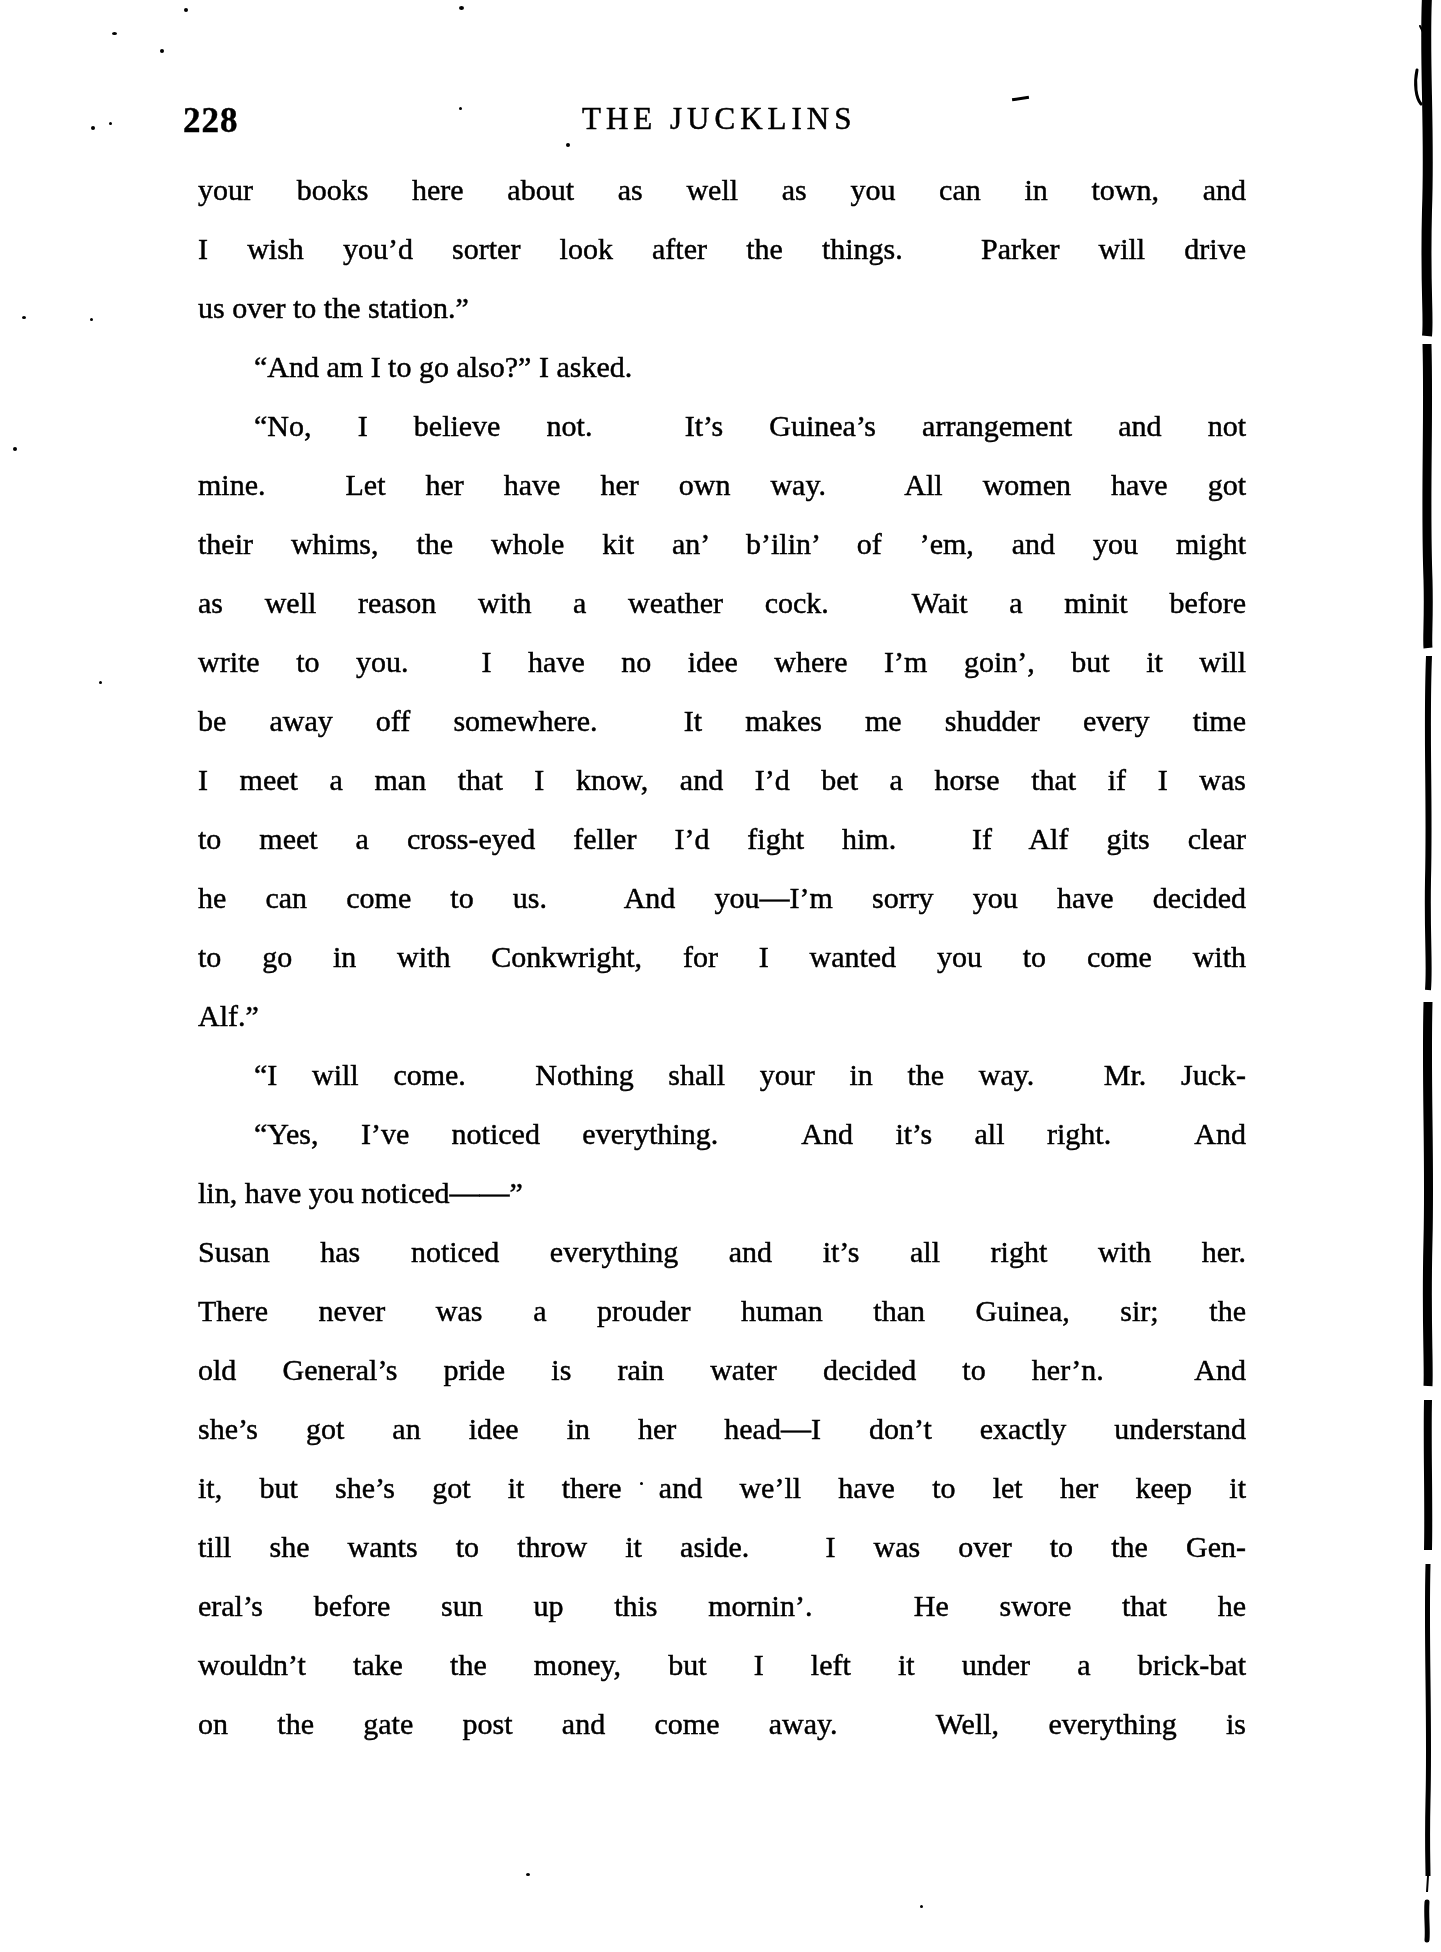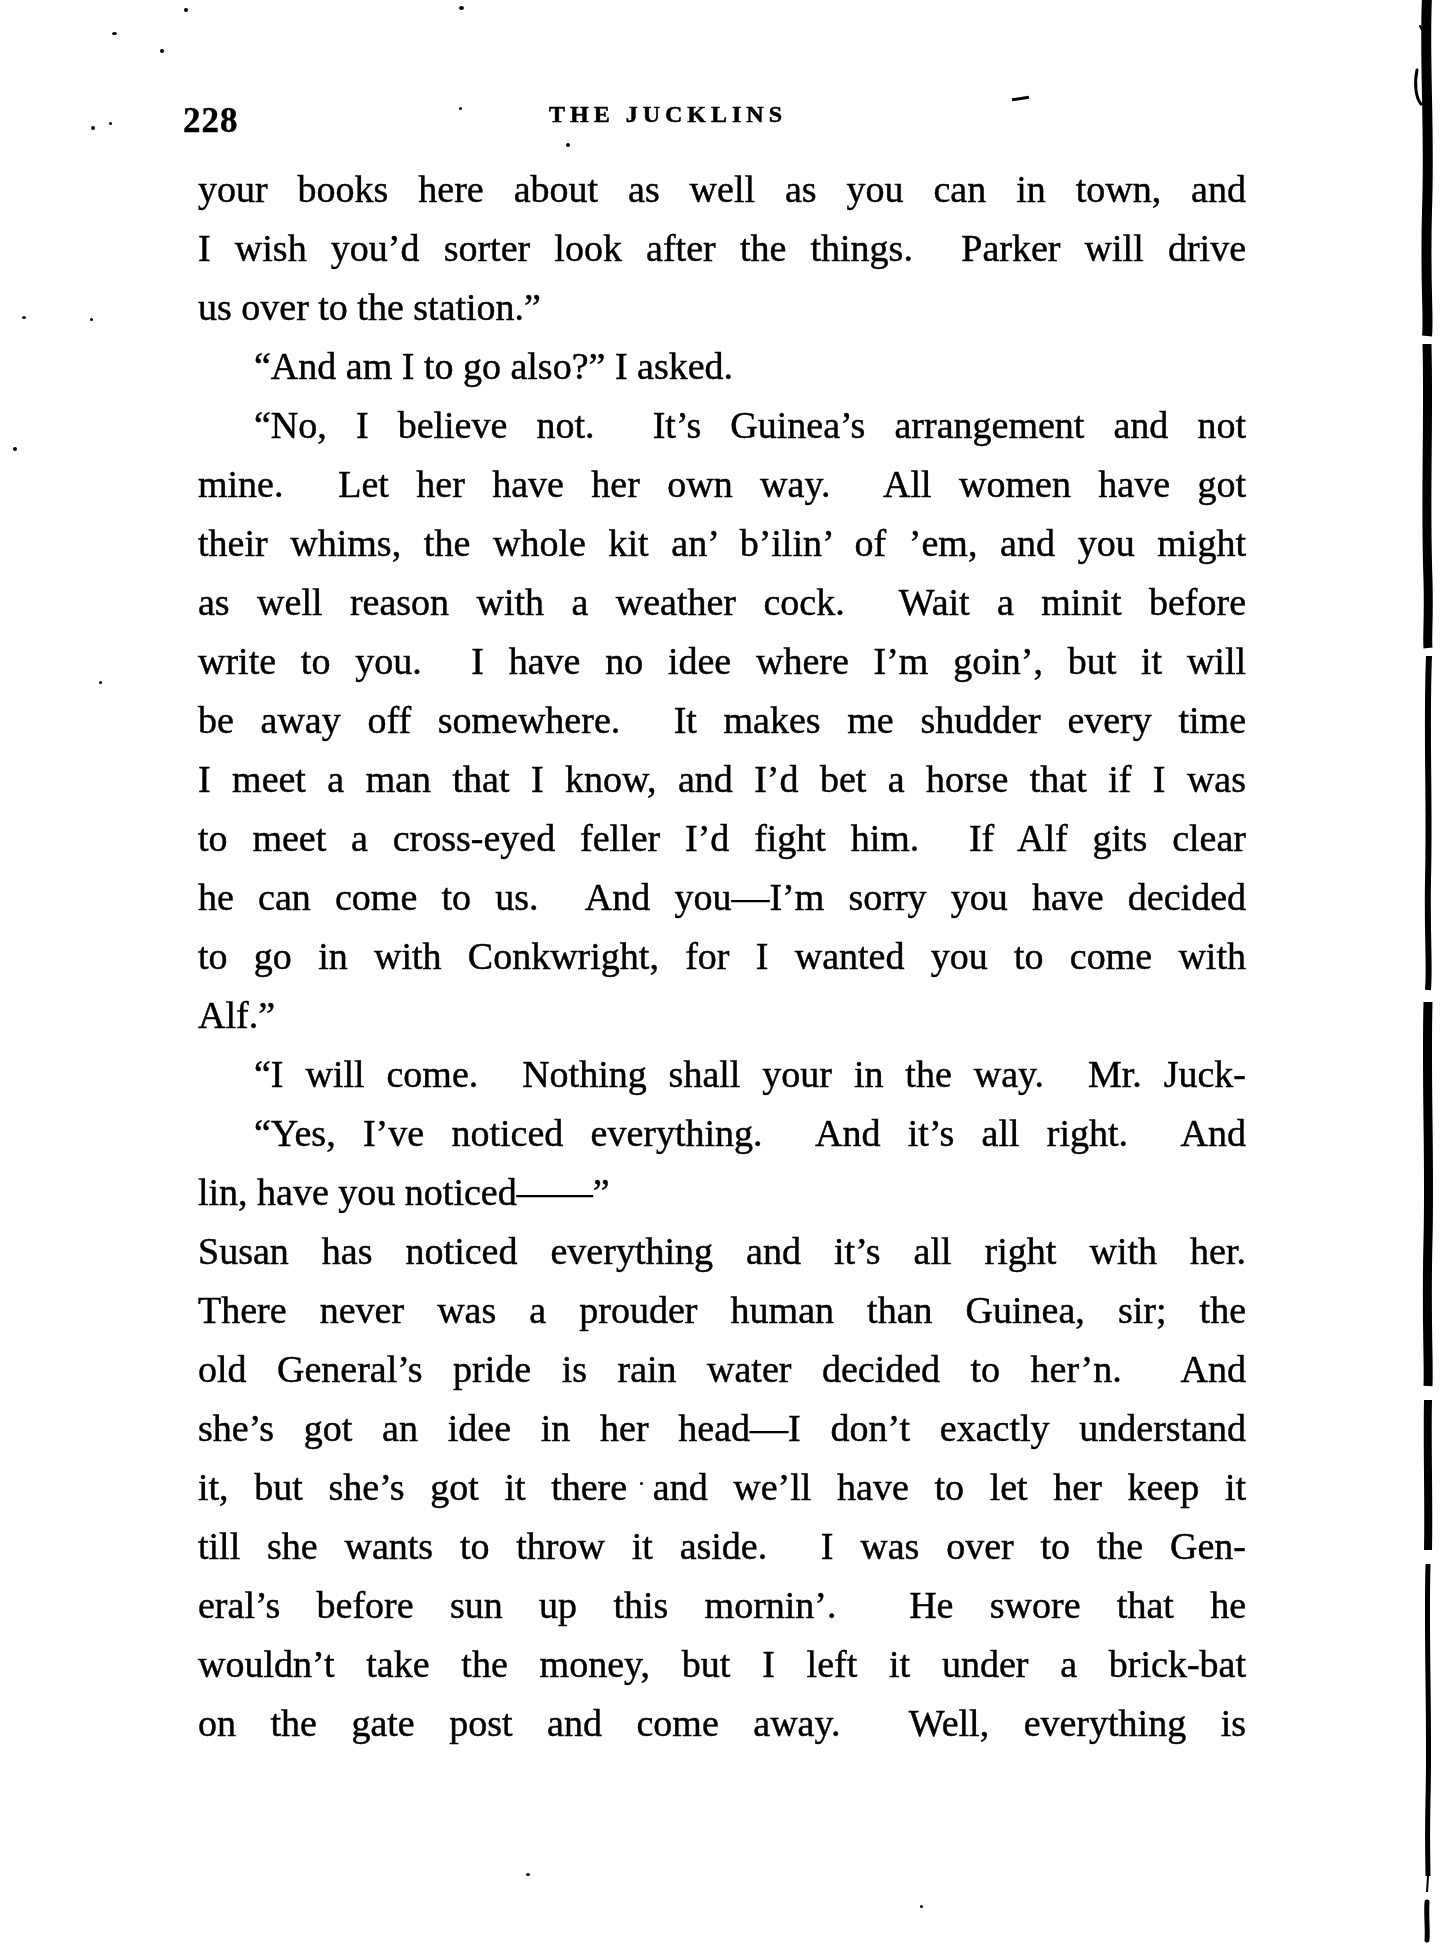--- a/index.html
+++ b/index.html
@@ -16,24 +16,24 @@
     position: absolute;
     left: 183px;
     top: 101px;
     font-size: 35px;
     font-weight: bold;
     letter-spacing: 1px;
     -webkit-text-stroke: 0.4px #000;
   }
   .running-title {
     position: absolute;
-    left: 549px;
+    left: 582px;
     top: 101px;
-    font-size: 24px;
-    font-weight: bold;
+    font-size: 31px;
+    font-weight: normal;
     letter-spacing: 5px;
     -webkit-text-stroke: 0.5px #000;
     white-space: pre;
   }
   .header-dash {
     position: absolute;
     left: 1012px;
     top: 97px;
     width: 17px;
     height: 3px;
@@ -43,21 +43,21 @@
   .text-block {
     position: absolute;
     left: 198px;
     top: 160px;
     width: 1048px;
   }
   .line {
     white-space: pre-wrap;
     height: 59px;
     line-height: 59px;
-    font-size: 38px;
+    font-size: 30px;
     text-align: justify;
     text-align-last: justify;
     -webkit-text-stroke: 0.45px #000;
   }
   .line.nojust { text-align: center; text-align-last: left; }
   .line.indent { text-indent: 56px; }
   .gutter {
     position: absolute;
     left: 1412px;
     top: 0;

